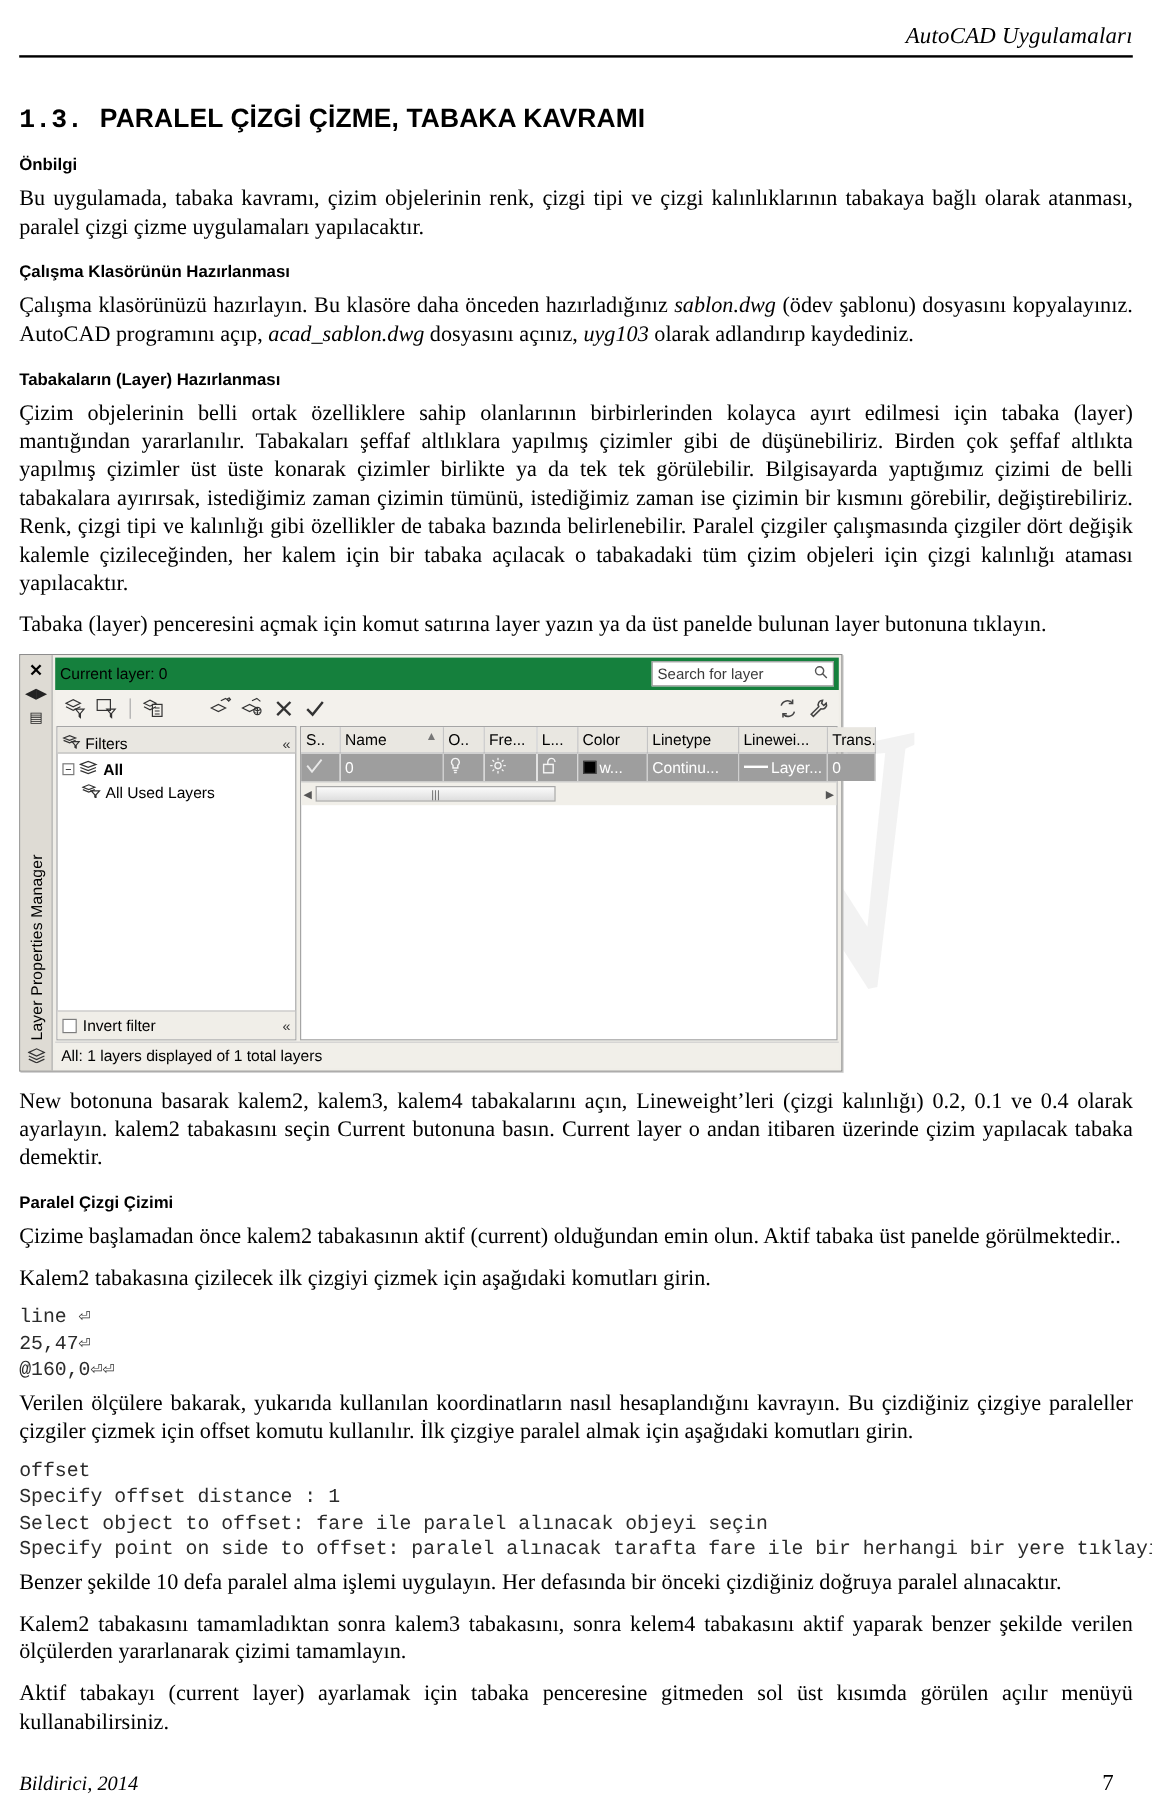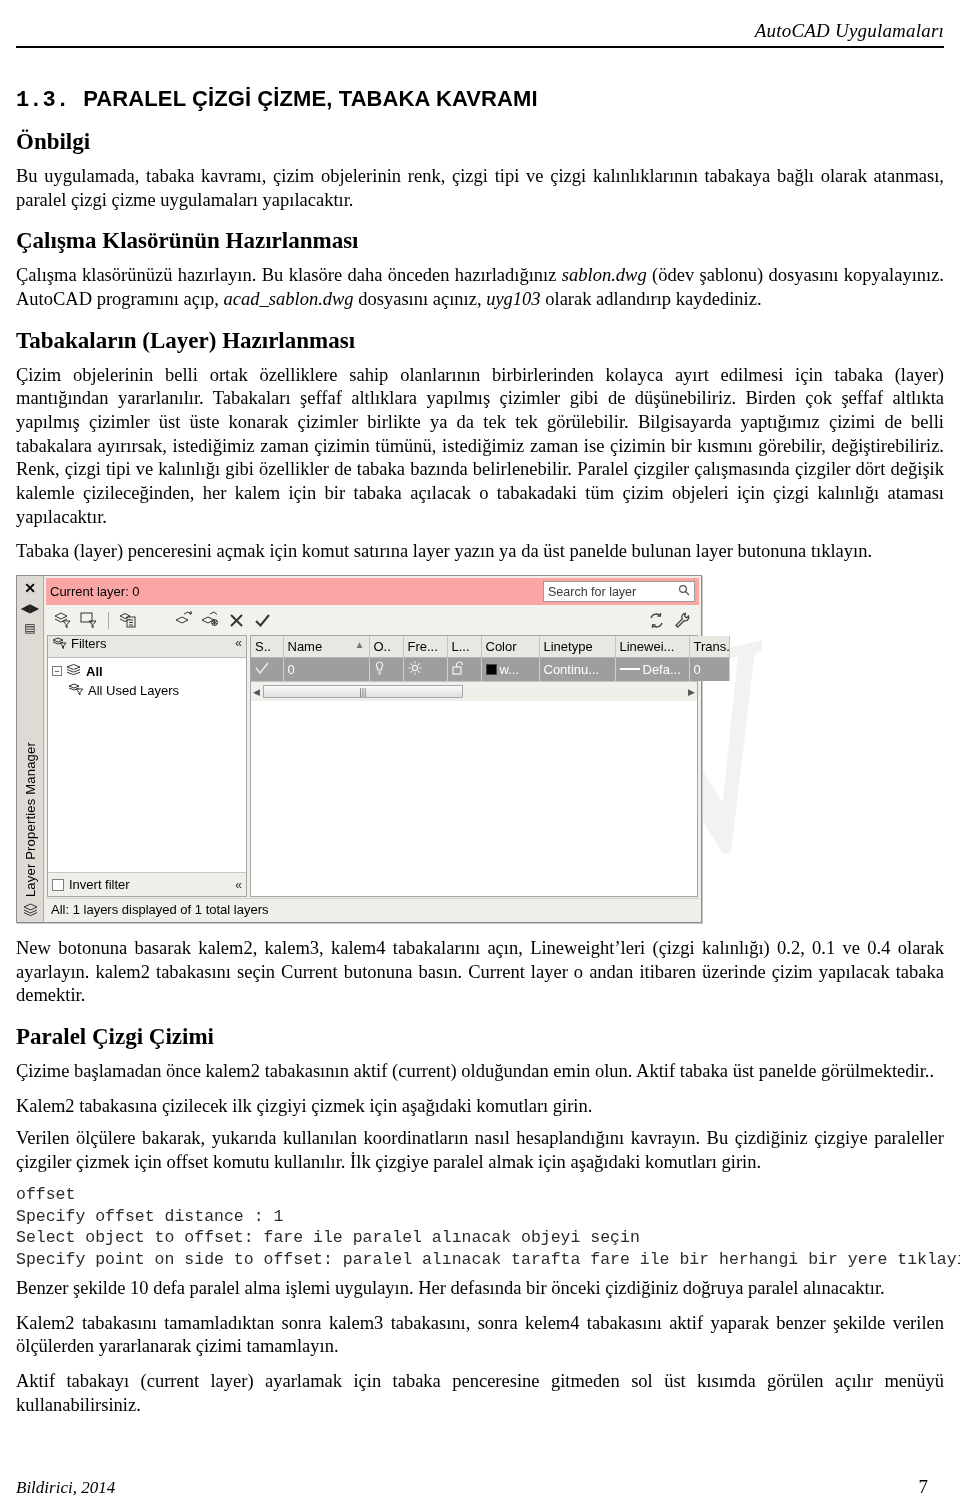--- a/index.html
+++ b/index.html
@@ -37,22 +37,22 @@
   
   h1.section-title {
     font-family: "Liberation Sans", sans-serif;
     font-size: 22px;
     font-weight: bold;
     margin: 38px 0 14px 0;
     letter-spacing: 0.1px;
   }
   h1.section-title .num { margin-right: 14px; font-family: Liberation Mono, monospace; }
   h2.sub-title {
-    font-family: Liberation Serif, serif;
-    font-size: 23px;
+    font-family: Liberation Sans, sans-serif;
+    font-size: 14px;
     font-weight: bold;
     margin: 16px 0 10px 0;
   }
 
   p.body {
     font-size: 18.5px;
     line-height: 1.28;
     text-align: justify;
     margin: 0 0 11px 0;
   }
@@ -113,21 +113,21 @@
   }
   .rail .stack-ico { margin-bottom: 4px; }
 
   .lpm-main { flex: 1; display: flex; flex-direction: column; min-width: 0; background:#f0eee8; padding: 2px; }
 
   .lpm-topbar {
     display: flex;
     align-items: center;
     height: 27px;
     padding: 0 4px;
-    background: #fca5a5;
+    background: #15803d;
   }
   .cur-layer { font-size: 13px; flex: 1; }
   .search-box {
     width: 152px; height: 21px;
     border: 1px solid #9a9a9a;
     background: #fff;
     display: flex; align-items: center;
     padding: 0 4px;
     font-size: 12.5px; color: #3a3a3a;
   }
@@ -148,21 +148,21 @@
 
   .lpm-body { flex: 1; display: flex; min-height: 0; gap: 3px; padding: 0 1px 1px 1px; }
 
   .filters-pane {
     width: 200px;
     display: flex; flex-direction: column;
     background: #fff;
     border: 1px solid #a5a5a5;
   }
   .pane-head {
-    display:flex; align-items:flex-start;
+    display:flex; align-items:flex-end;
     height: 22px; padding: 0 4px;
     background: #e9e7e1;
     border-bottom: 1px solid #bcbcbc;
     font-size: 13px;
   }
   .pane-head .lbl { flex:1; margin-left: 4px; }
   .chev { font-size: 12px; color:#333; }
   .tree { flex:1; padding: 5px 4px; font-size: 13px; overflow: hidden; }
   .tree-row { display:flex; align-items:center; gap:4px; margin-bottom: 3px; white-space: nowrap; }
   .tree-row.child { margin-left: 16px; }
@@ -510,21 +510,21 @@
                       <svg width="13" height="14" viewBox="0 0 13 14">
                           <g fill="none" stroke="#f4f4f4" stroke-width="1.2">
                             <rect x="1" y="6" width="8" height="7"></rect>
                             <path d="M4.5 6V4a3 3 0 0 1 6 0"></path>
                           </g>
                         </svg>
                     </span>
                   </td>
                   <td><span class="swatch"></span><span>w...</span></td>
                   <td>Continu...</td>
-                  <td><span class="lw-dash"></span><span>Defa...</span></td>
+                  <td><span class="lw-dash"></span><span>Layer...</span></td>
                   <td>0</td>
                 </tr>
               </tbody>
             </table>
             <div class="list-scroll">
               <span>◀</span>
               <span class="scroll-thumb">|||</span>
               <span class="scroll-track"></span>
               <span>▶</span>
             </div>
@@ -538,20 +538,23 @@
       </div>
     </div>
   </div>
 
   <p class="body">New botonuna basarak kalem2, kalem3, kalem4  tabakalarını açın, Lineweight’leri (çizgi kalınlığı) 0.2, 0.1 ve 0.4 olarak ayarlayın. kalem2 tabakasını seçin Current butonuna basın. Current layer o andan itibaren üzerinde çizim yapılacak tabaka demektir.</p>
 
   <h2 class="sub-title">Paralel Çizgi Çizimi</h2>
   <p class="body">Çizime başlamadan önce kalem2 tabakasının aktif (current) olduğundan emin olun. Aktif tabaka üst panelde görülmektedir..</p>
   <p class="body tight">Kalem2 tabakasına çizilecek ilk çizgiyi çizmek için aşağıdaki komutları girin.</p>
 
+  <pre class="cmd">line ⏎
+25,47⏎
+@160,0⏎⏎</pre>
 
   <p class="body tight">Verilen ölçülere bakarak, yukarıda kullanılan koordinatların nasıl hesaplandığını kavrayın. Bu çizdiğiniz çizgiye paraleller çizgiler çizmek için offset komutu kullanılır. İlk çizgiye paralel almak için aşağıdaki komutları girin.</p>
 
   <pre class="cmd">offset
 Specify offset distance : 1
 Select object to offset: fare ile paralel alınacak objeyi seçin
 Specify point on side to offset: paralel alınacak tarafta fare ile bir herhangi bir yere tıklayın</pre>
 
   <p class="body">Benzer şekilde 10 defa paralel alma işlemi uygulayın. Her defasında bir önceki çizdiğiniz doğruya paralel alınacaktır.</p>
   <p class="body">Kalem2 tabakasını tamamladıktan sonra kalem3 tabakasını, sonra kelem4 tabakasını aktif yaparak benzer şekilde verilen ölçülerden yararlanarak çizimi tamamlayın.</p>

